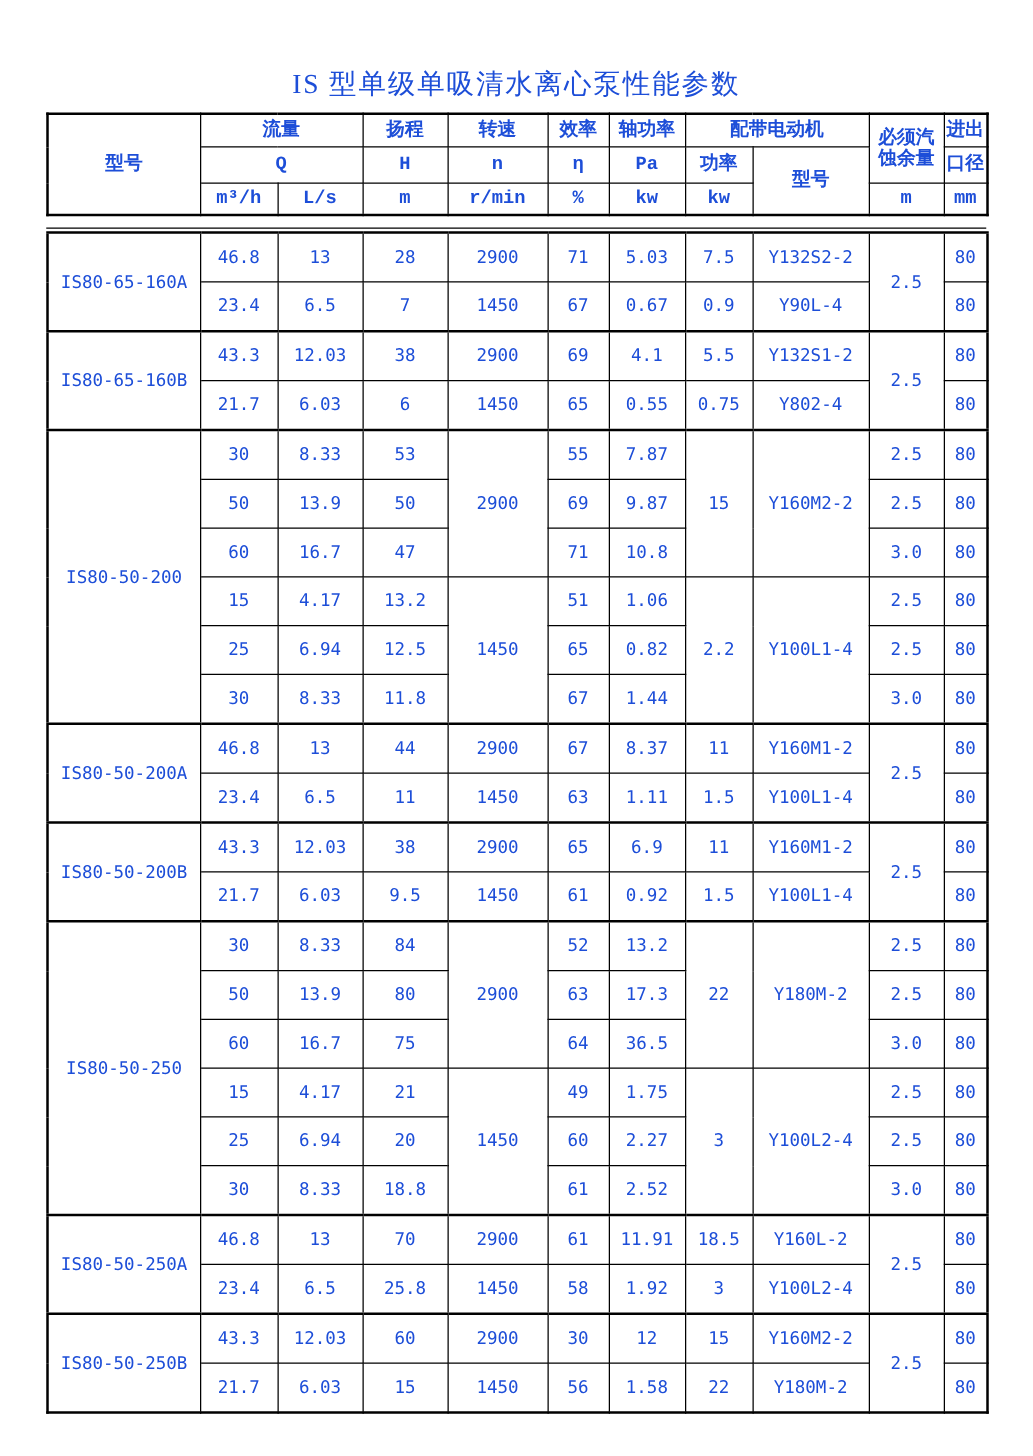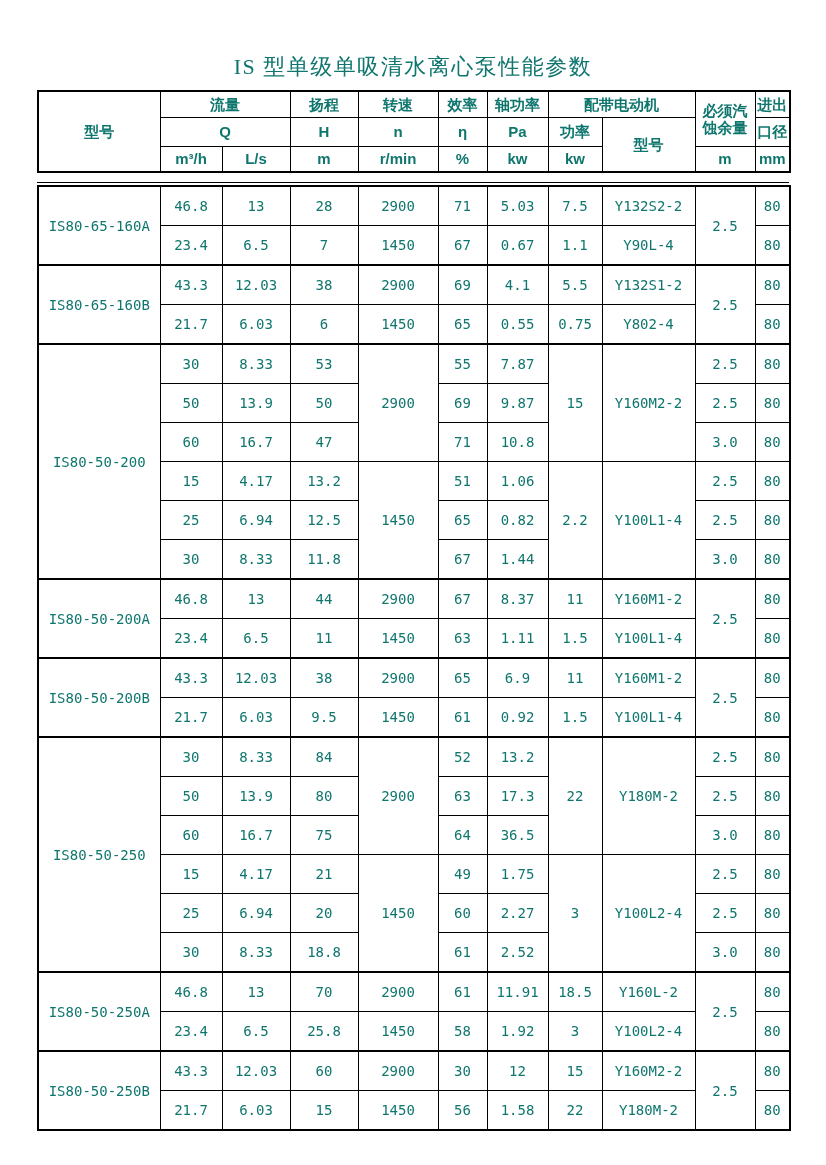--- a/index.html
+++ b/index.html
@@ -1,32 +1,32 @@
 <!DOCTYPE html>
 <html><head>
 <meta charset="utf-8">
 <style>
   html, body { margin:0; padding:0; background:#ffffff; }
   .page {
     position:relative; width:826px; height:1165px; background:#ffffff;
-    font-family:"DejaVu Sans Mono", monospace; color:#0f766e;
+    font-family:"DejaVu Sans Mono", monospace; color:#1d4ed8;
   }
   .title {
     position:absolute; top:52px; left:0; width:100%;
     text-align:center; font-family:"Liberation Serif", serif;
     font-size:22px; font-weight:normal; letter-spacing:1.5px; margin:0;
   }
   table { border-collapse:collapse; table-layout:fixed; width:752px; }
   td { text-align:center; vertical-align:middle; overflow:hidden; }
 
   
   .hdr { position:absolute; left:37px; top:90px; border:2px solid #000; }
   .hdr td {
     border:1px solid #000;
-    font-family:Liberation Sans, sans-serif; font-weight:bold; font-size:15px;
+    font-family:Liberation Mono, monospace; font-weight:bold; font-size:15px;
     padding:0; line-height:1.15;
   }
   .hdr tr.r1 td { height:25px; }
   .hdr tr.r2 td { height:28px; }
   .hdr tr.r3 td { height:24px; }
 
   
   .dline {
     position:absolute; left:37px; top:182px; width:752px;
     height:2px; border-top:1px solid #000;
@@ -128,21 +128,21 @@
           <td rowspan="2">2.5</td>
           <td>80</td>
         </tr>
         <tr>
           <td>23.4</td>
           <td>6.5</td>
           <td>7</td>
           <td>1450</td>
           <td>67</td>
           <td>0.67</td>
-          <td>1.1</td>
+          <td>0.9</td>
           <td>Y90L-4</td>
           <td>80</td>
         </tr>
         <tr class="sec-start">
           <td rowspan="2">IS80-65-160B</td>
           <td>43.3</td>
           <td>12.03</td>
           <td>38</td>
           <td>2900</td>
           <td>69</td>

